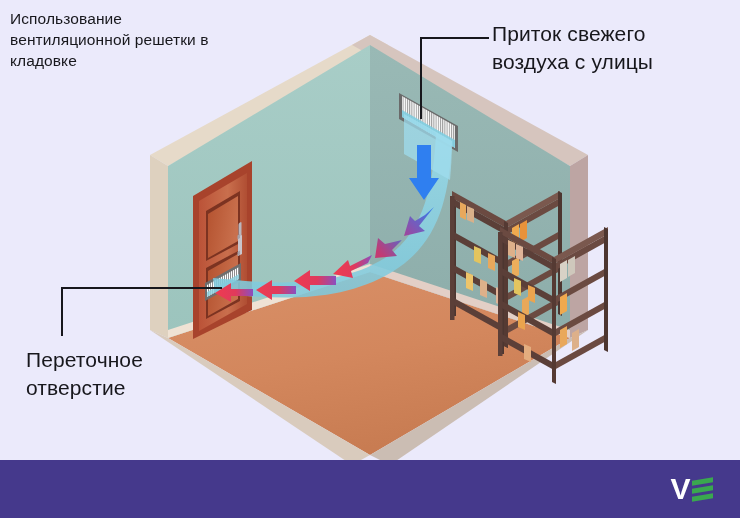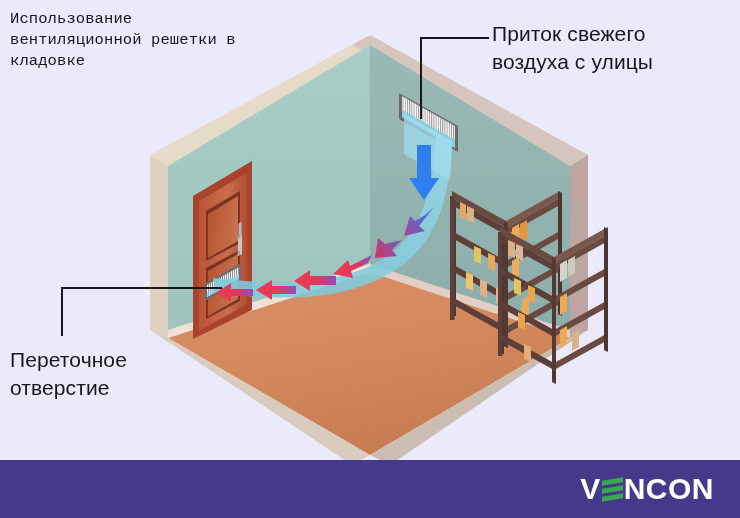--- a/index.html
+++ b/index.html
@@ -30,29 +30,28 @@
     font-size: 21px;
     line-height: 1.34;
     letter-spacing: .1px;
     white-space: pre-line;
   }
   #title-text {
     left: 10px;
     top: 9px;
     width: 290px;
     font-size: 15.5px;
-    font-family: Liberation Mono, monospace;
   }
   #label-supply {
     left: 492px;
     top: 20px;
     width: 240px;
   }
   #label-transfer {
-    left: 10px;
+    left: 26px;
     top: 346px;
     width: 200px;
   }
   #footer-bar {
     position: absolute;
     left: 0;
     top: 460px;
     width: 740px;
     height: 58px;
     background: #45398c;
@@ -353,17 +352,16 @@
   <div id="footer-bar"></div>
 
   <div id="logo">
     <span class="logo-text">
       <span>V</span>
       <span class="logo-e">
         <i></i>
           <i></i>
           <i></i>
       </span>
-      <span>NCON</span>
     </span>
   </div>
 
 </div>
 
 </body></html>

